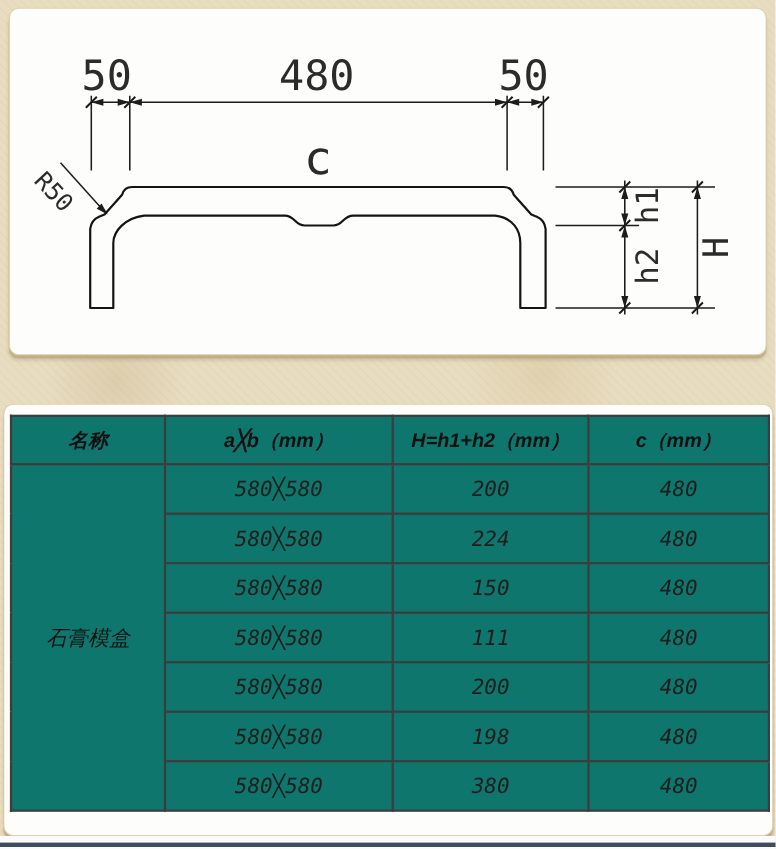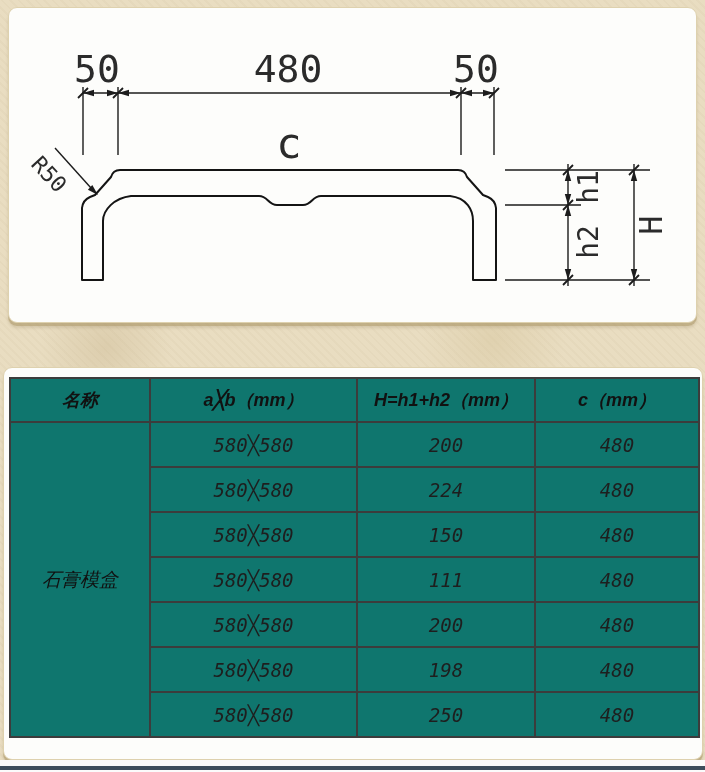--- a/index.html
+++ b/index.html
@@ -141,21 +141,21 @@
         <td>200</td>
         <td>480</td>
       </tr>
       <tr>
         <td>580╳580</td>
         <td>198</td>
         <td>480</td>
       </tr>
       <tr>
         <td>580╳580</td>
-        <td>250</td>
+        <td>380</td>
         <td>480</td>
       </tr>
     </tbody>
   </table>
 </div>
 
 <div id="footer-white"></div>
 <div id="footer-bar"></div>
 
 </body></html>

